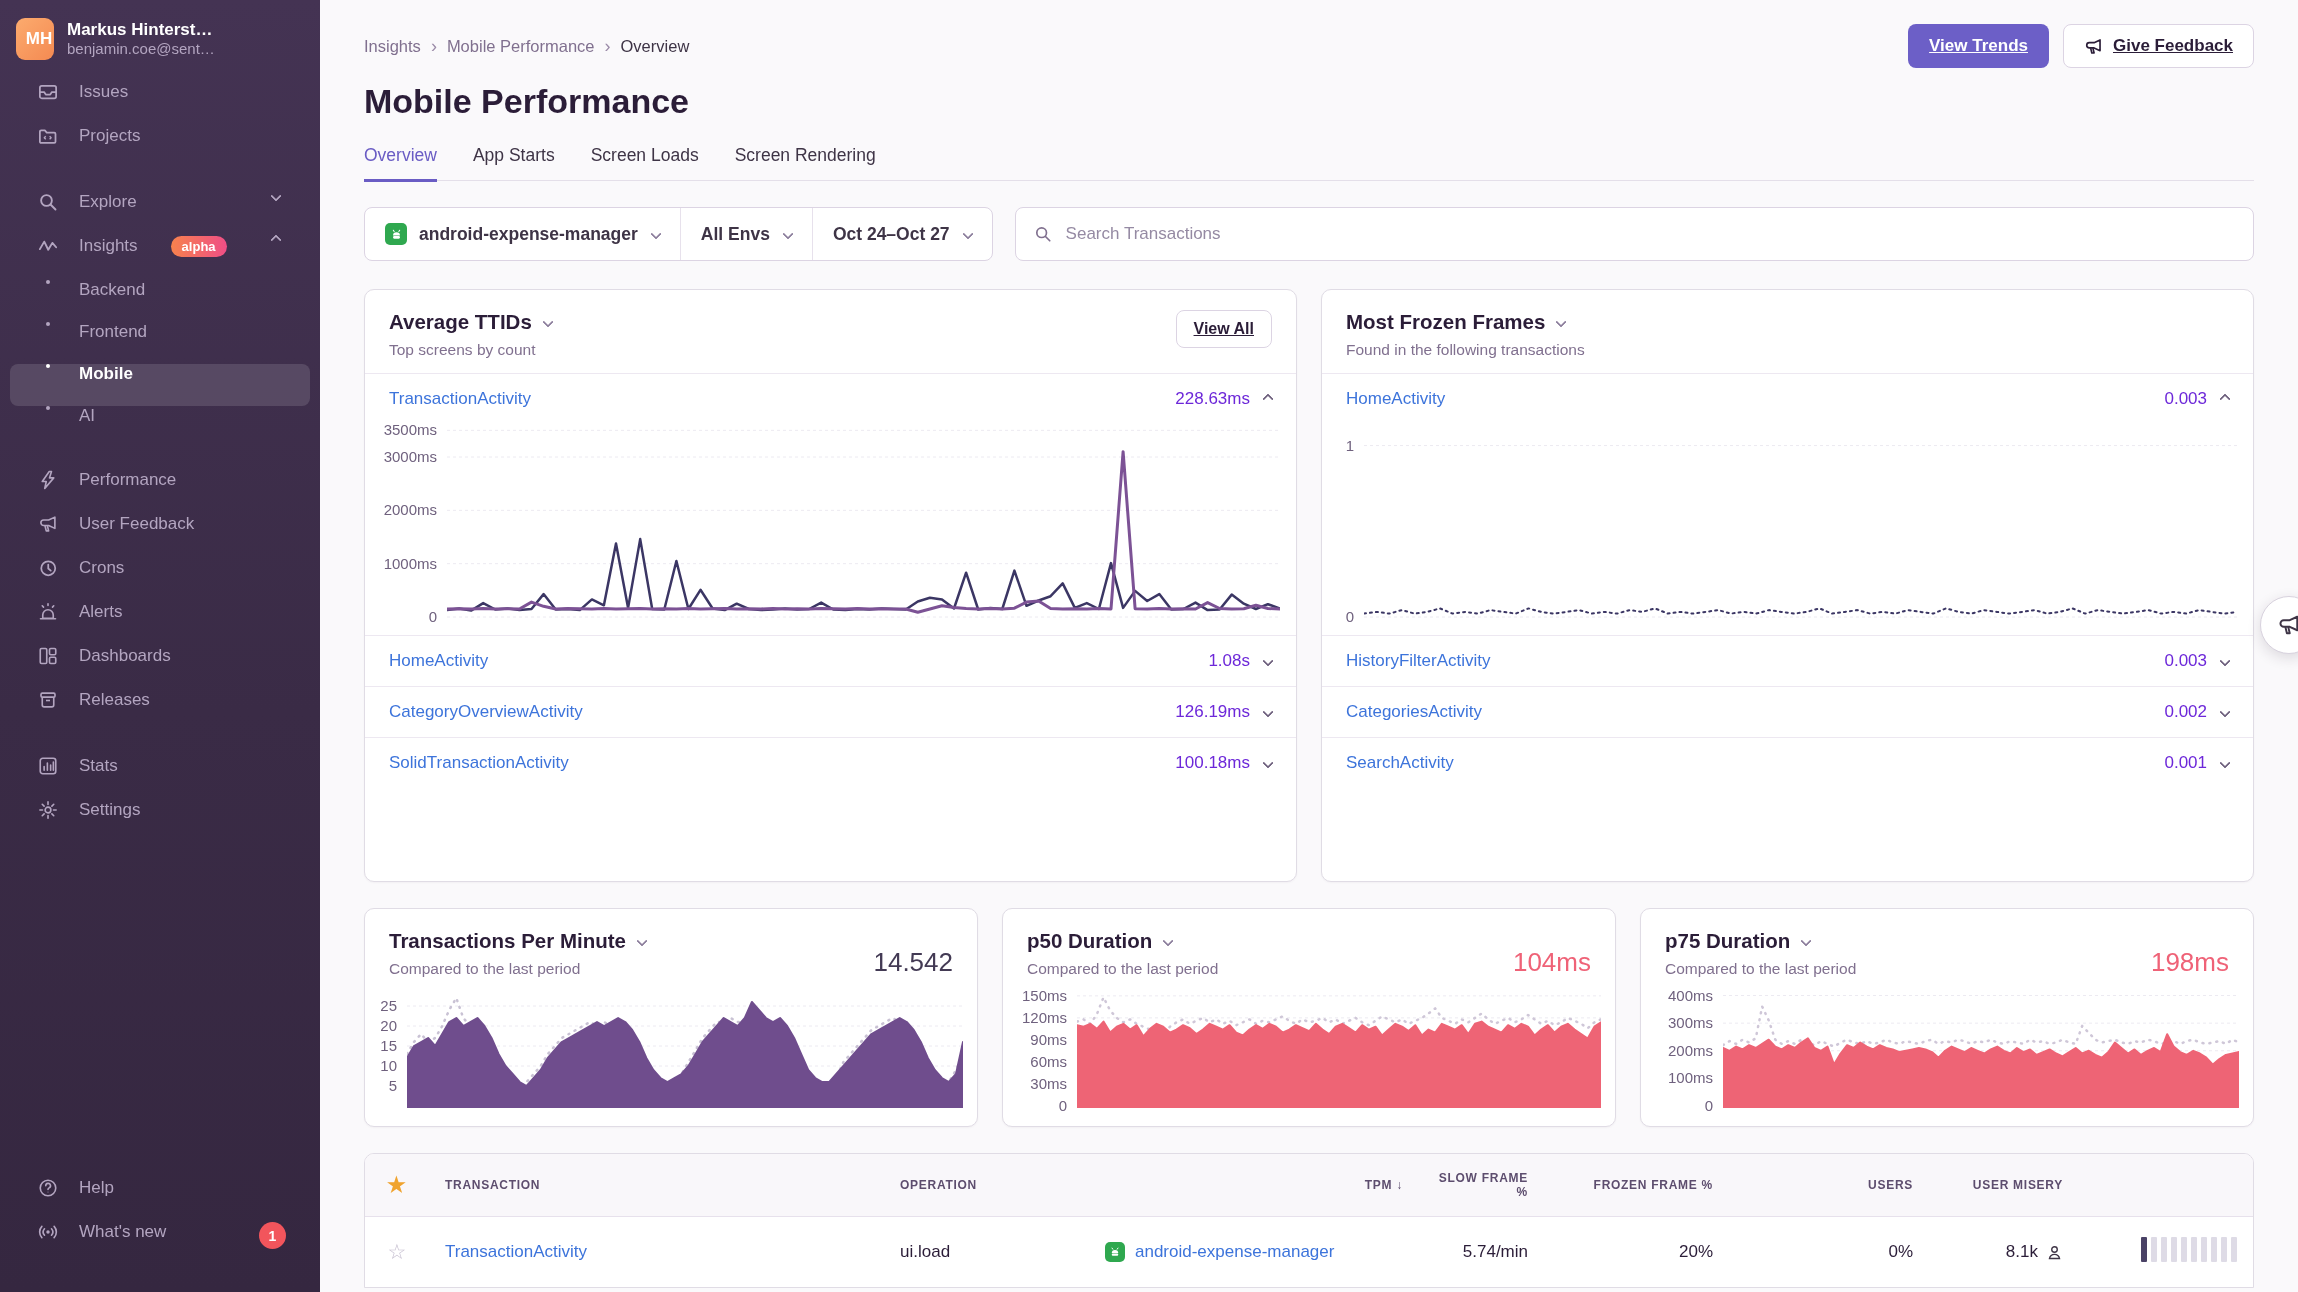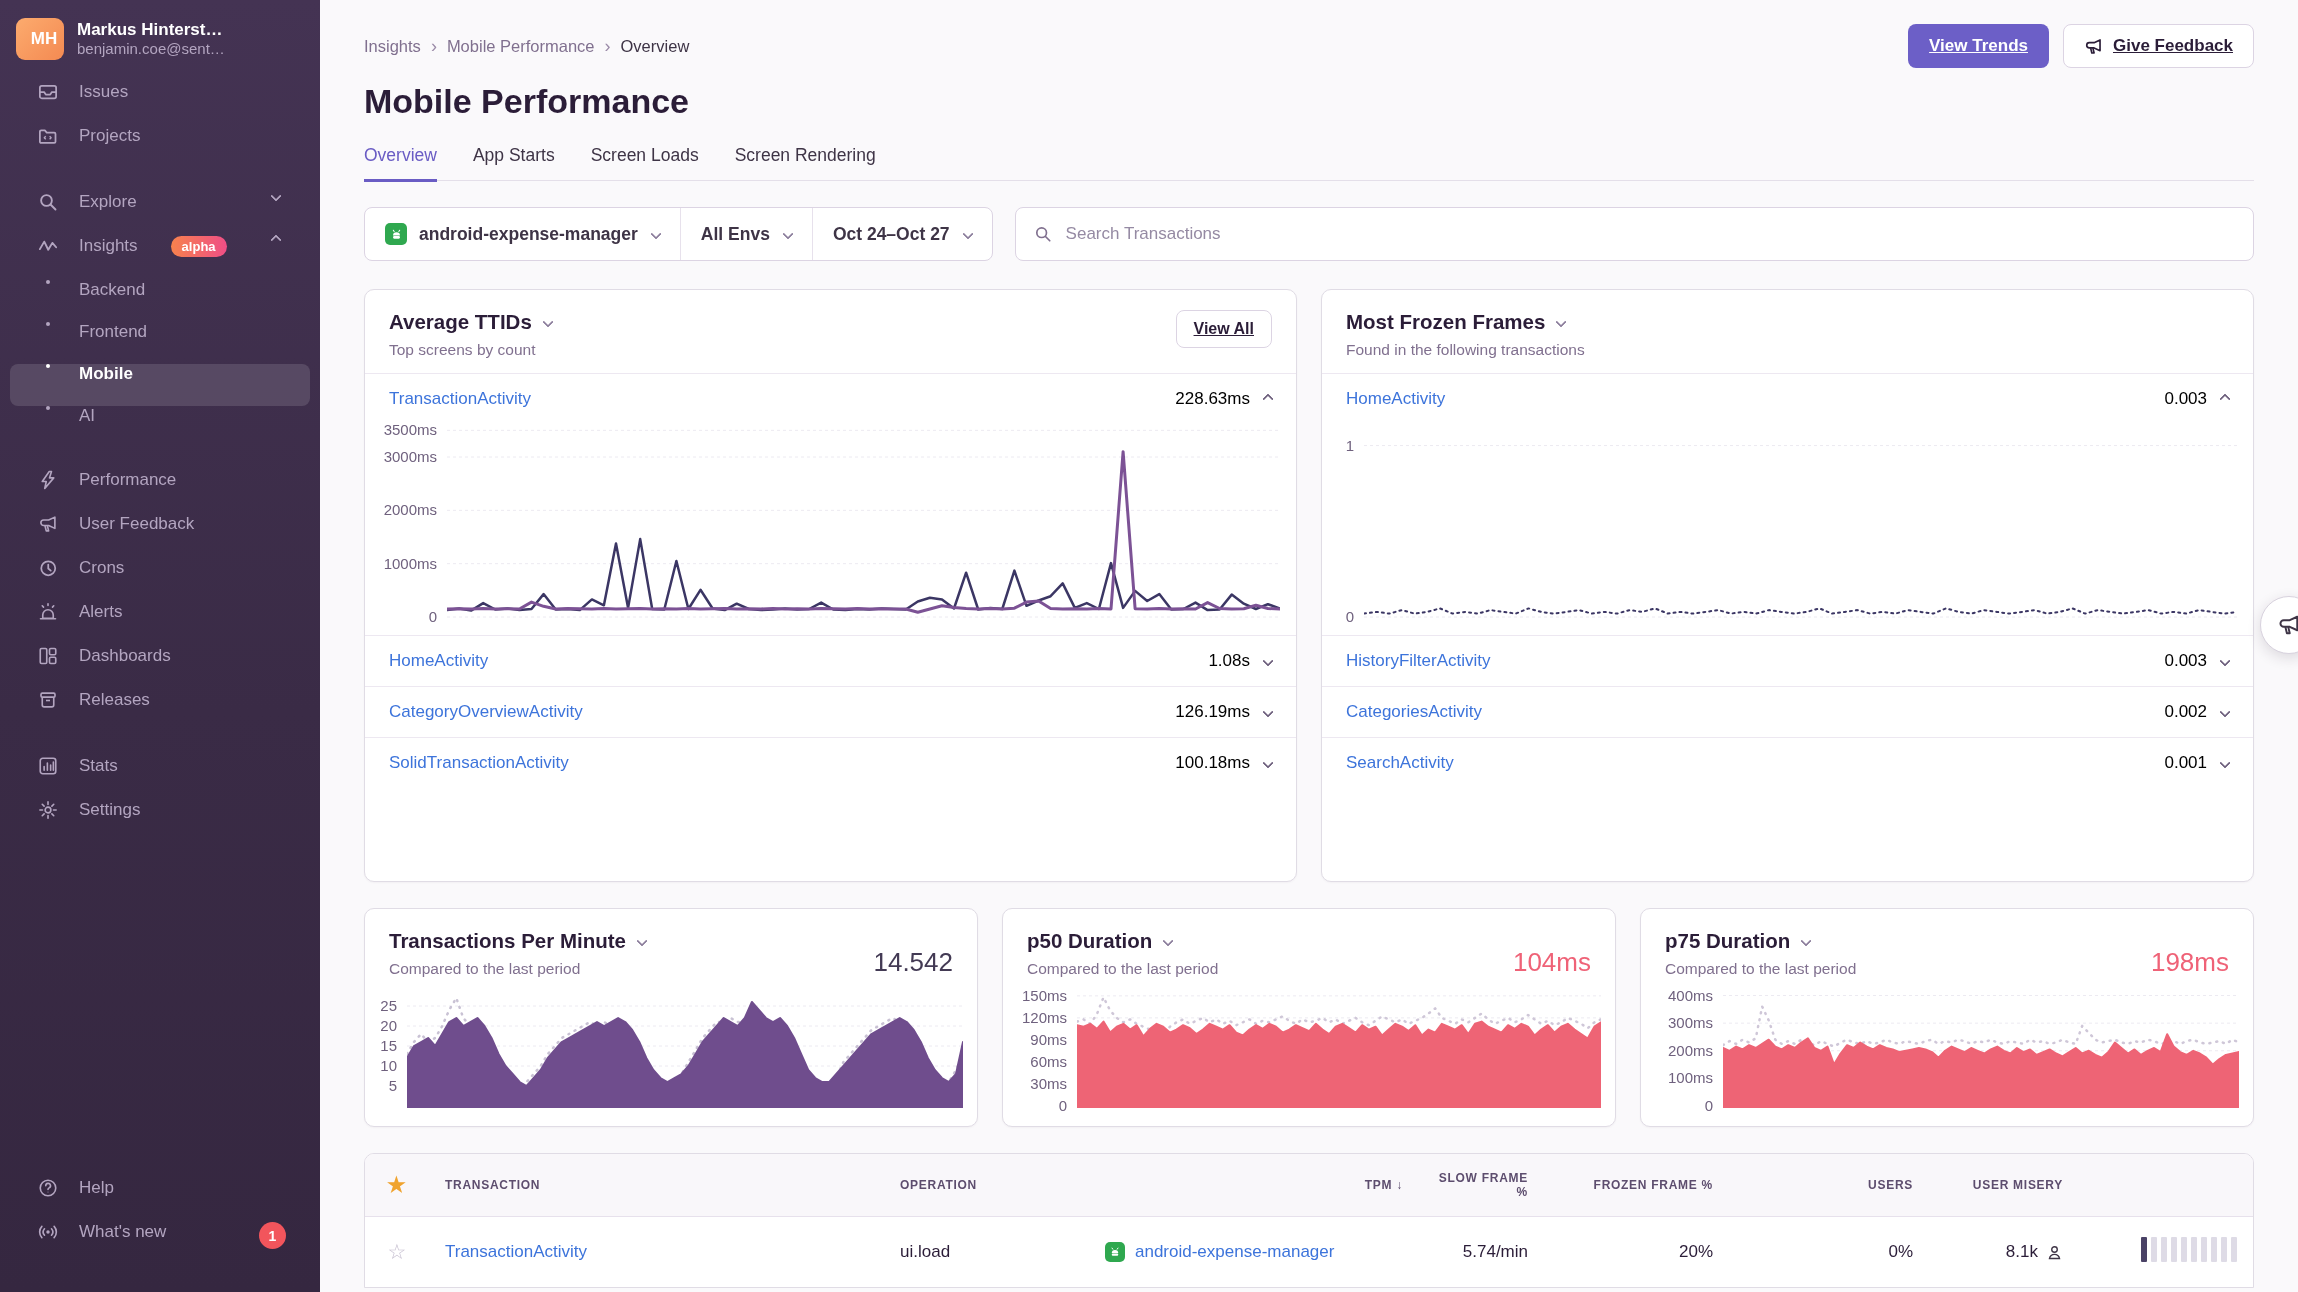--- a/index.html
+++ b/index.html
@@ -11,21 +11,21 @@
   }
   .app { display:flex; width:2298px; height:1292px; }
 
   
   .sidebar {
     width:320px; flex:0 0 320px; height:100%;
     background:linear-gradient(180deg,#443353 0%, #3a2b46 55%, #352740 100%);
     color:#b3a5c0; display:flex; flex-direction:column; padding:14px 0 12px;
   }
   .user-card { display:flex; align-items:center; gap:13px; margin:4px 16px 22px; cursor:pointer; }
-  .avatar { width:48px; height:42px; border-radius:9px; background:linear-gradient(135deg,#fcab6e,#f48a52);
+  .avatar { width:38px; height:42px; border-radius:9px; background:linear-gradient(135deg,#fcab6e,#f48a52);
     color:#fff; font-weight:700; font-size:17px; display:flex; align-items:center; justify-content:center;padding-left:8px; }
   .user-meta { line-height:1.25; min-width:0; }
   .user-name { color:#fff; font-weight:700; font-size:17px; white-space:nowrap; }
   .user-email { color:#b3a5c0; font-size:15px; white-space:nowrap; }
   .nav-group { display:flex; flex-direction:column; }
   .gap { height:22px; }
   .nav-item { display:flex; align-items:flex-start; height:44px; padding:0 18px 0 26px; gap:19px;
     font-size:17px; cursor:pointer; margin:0 10px; border-radius:8px; }
   .nav-item.sub { height:42px; }
   .nav-item.active { background:rgba(255,255,255,0.13); color:#fff; font-weight:600; }
@@ -76,21 +76,21 @@
   .panel { background:#fff; border:1px solid #e0dce5; border-radius:10px; box-shadow:0 1px 2px rgba(43,34,51,0.04); flex:1; min-width:0; }
   .panel.tall { height:593px; overflow:hidden; }
   .phead { display:flex; align-items:flex-start; justify-content:space-between; padding:20px 24px 14px; }
   .ptitle-row { display:flex; align-items:center; gap:12px; cursor:pointer; }
   .ptitle { font-size:20.5px; font-weight:700; color:#2b1d38; }
   .ptitle-row .chev { color:#8d7f9d; }
   .psub { font-size:15.5px; color:#80708f; margin-top:7px; }
   .btn.small { padding:9px 17px; font-size:16px; font-weight:700; }
   .row { display:flex; align-items:center; justify-content:space-between; padding:15px 24px; border-top:1px solid #ede8f1; }
   .row .link { color:#3d74db; font-size:17px; cursor:pointer; }
-  .rowval { display:flex; align-items:center; gap:14px; font-size:17px; color:#000000; }
+  .rowval { display:flex; align-items:center; gap:14px; font-size:17px; color:#6d28d9; }
   .rowval .chev { color:#6f617e; cursor:pointer; }
   .row.exp { border-top:1px solid #ede8f1; padding-bottom:6px; }
 
   .chart { display:flex; position:relative; }
   .chart.big { height:200px; margin:4px 16px 16px 4px; }
   .chart.small { height:124px; margin:6px 14px 18px 4px; }
   .chl { position:relative; font-size:15px; color:#6f617e; }
   .chl span { position:absolute; right:10px; white-space:nowrap; }
   .chp { flex:1; position:relative; }
   .chp svg { position:absolute; left:0; top:0; }

